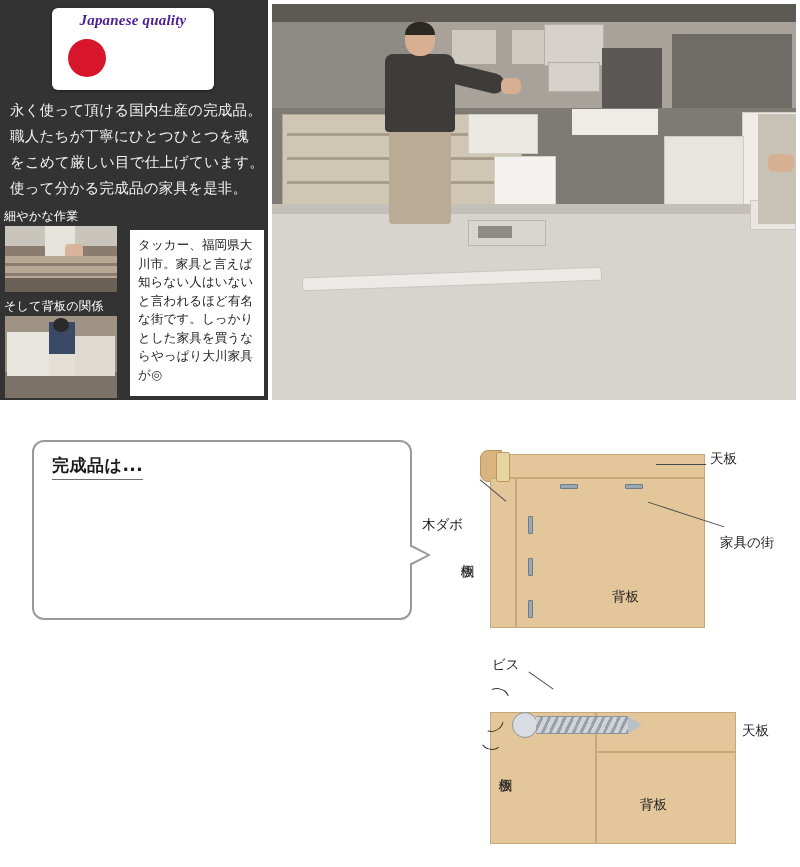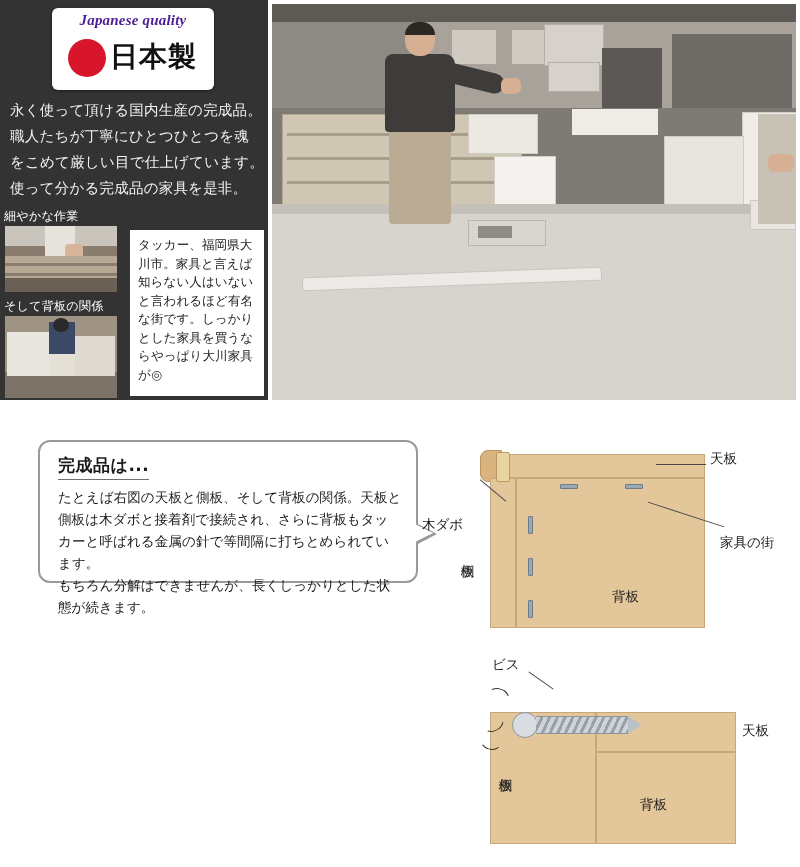--- a/index.html
+++ b/index.html
@@ -292,21 +292,20 @@
 </head>
 <body>
 
 <div class="top-section">
 
   <div class="top-left">
 
     <div class="badge">
       <div class="badge-title">Japanese quality</div>
       <div class="badge-flag"></div>
-      <div class="badge-text">日本製</div>
     </div>
 
     <div class="intro">
       <div class="intro-line">永く使って頂ける国内生産の完成品。</div>
       <div class="intro-line">職人たちが丁寧にひとつひとつを魂</div>
       <div class="intro-line">をこめて厳しい目で仕上げています。</div>
       <div class="intro-line">使って分かる完成品の家具を是非。</div>
     </div>
 
     <div class="ph-label" id="lbl-detail">細やかな作業</div>
@@ -375,28 +374,24 @@
       <div class="f-p-arm"></div>
       <div class="f-p-hand"></div>
       <div class="f-p-head"></div>
       <div class="f-p-hair"></div>
     </div>
   </div>
 </div>
 
 <div class="panel" style="left:0;top:404px;width:800px;height:232px">
 
-  <div class="bubble" style="left:38px;top:36px;width:380px;height:143px">
+  <div class="bubble" style="left:32px;top:36px;width:380px;height:180px">
     <div class="tail-o"></div>
       <div class="tail-i"></div>
     <div class="bubble-title">完成品は...</div>
-    <div class="bubble-body">
-      <p style="white-space:pre-line">たとえば右図の天板と側板、そして背板の関係。天板と側板は木ダボと接着剤で接続され、さらに背板もタッカーと呼ばれる金属の針で等間隔に打ちとめられています。
-もちろん分解はできませんが、長くしっかりとした状態が続きます。</p>
-    </div>
   </div>
 
   <div class="diagram" style="left:470px;top:30px;width:310px;height:196px">
 
     <div class="wood" style="position:absolute;left:20px;top:20px;width:215px;height:24px"></div>
 
     <div class="wood-dark" style="position:absolute;left:10px;top:16px;width:22px;height:32px;border-radius:8px 0 0 8px"></div>
 
     <div class="wood" style="position:absolute;left:20px;top:44px;width:26px;height:150px"></div>
 

